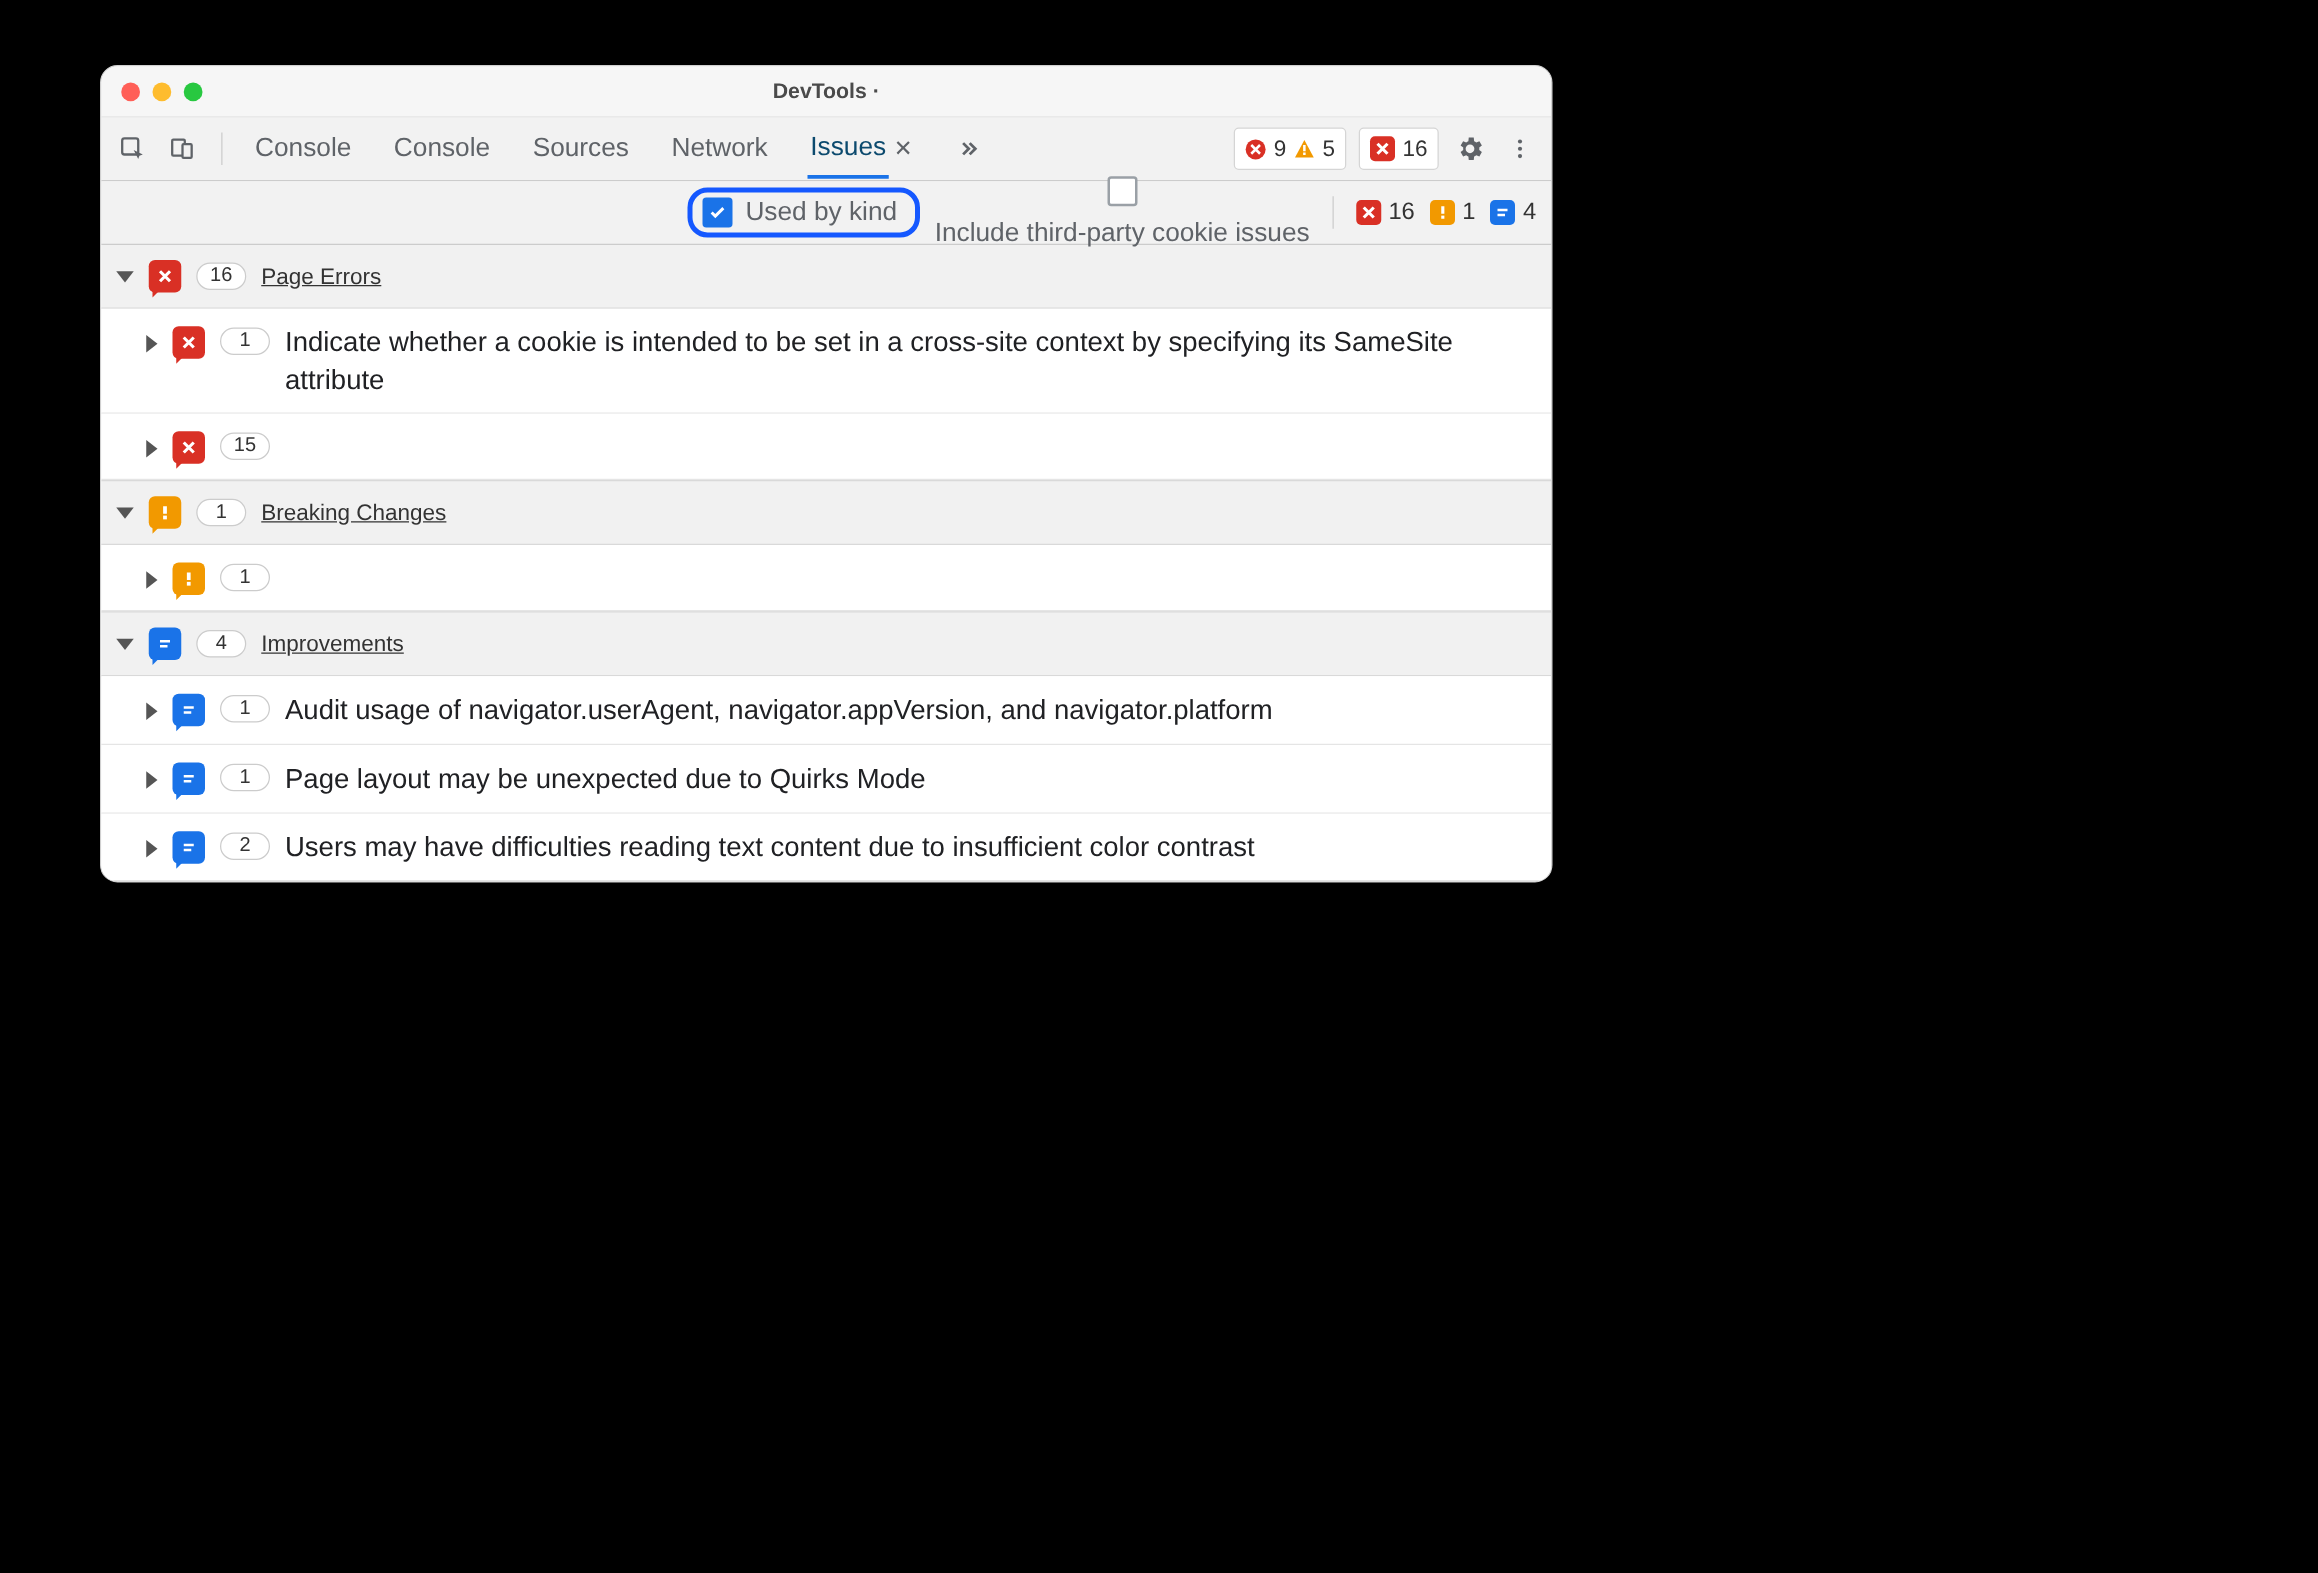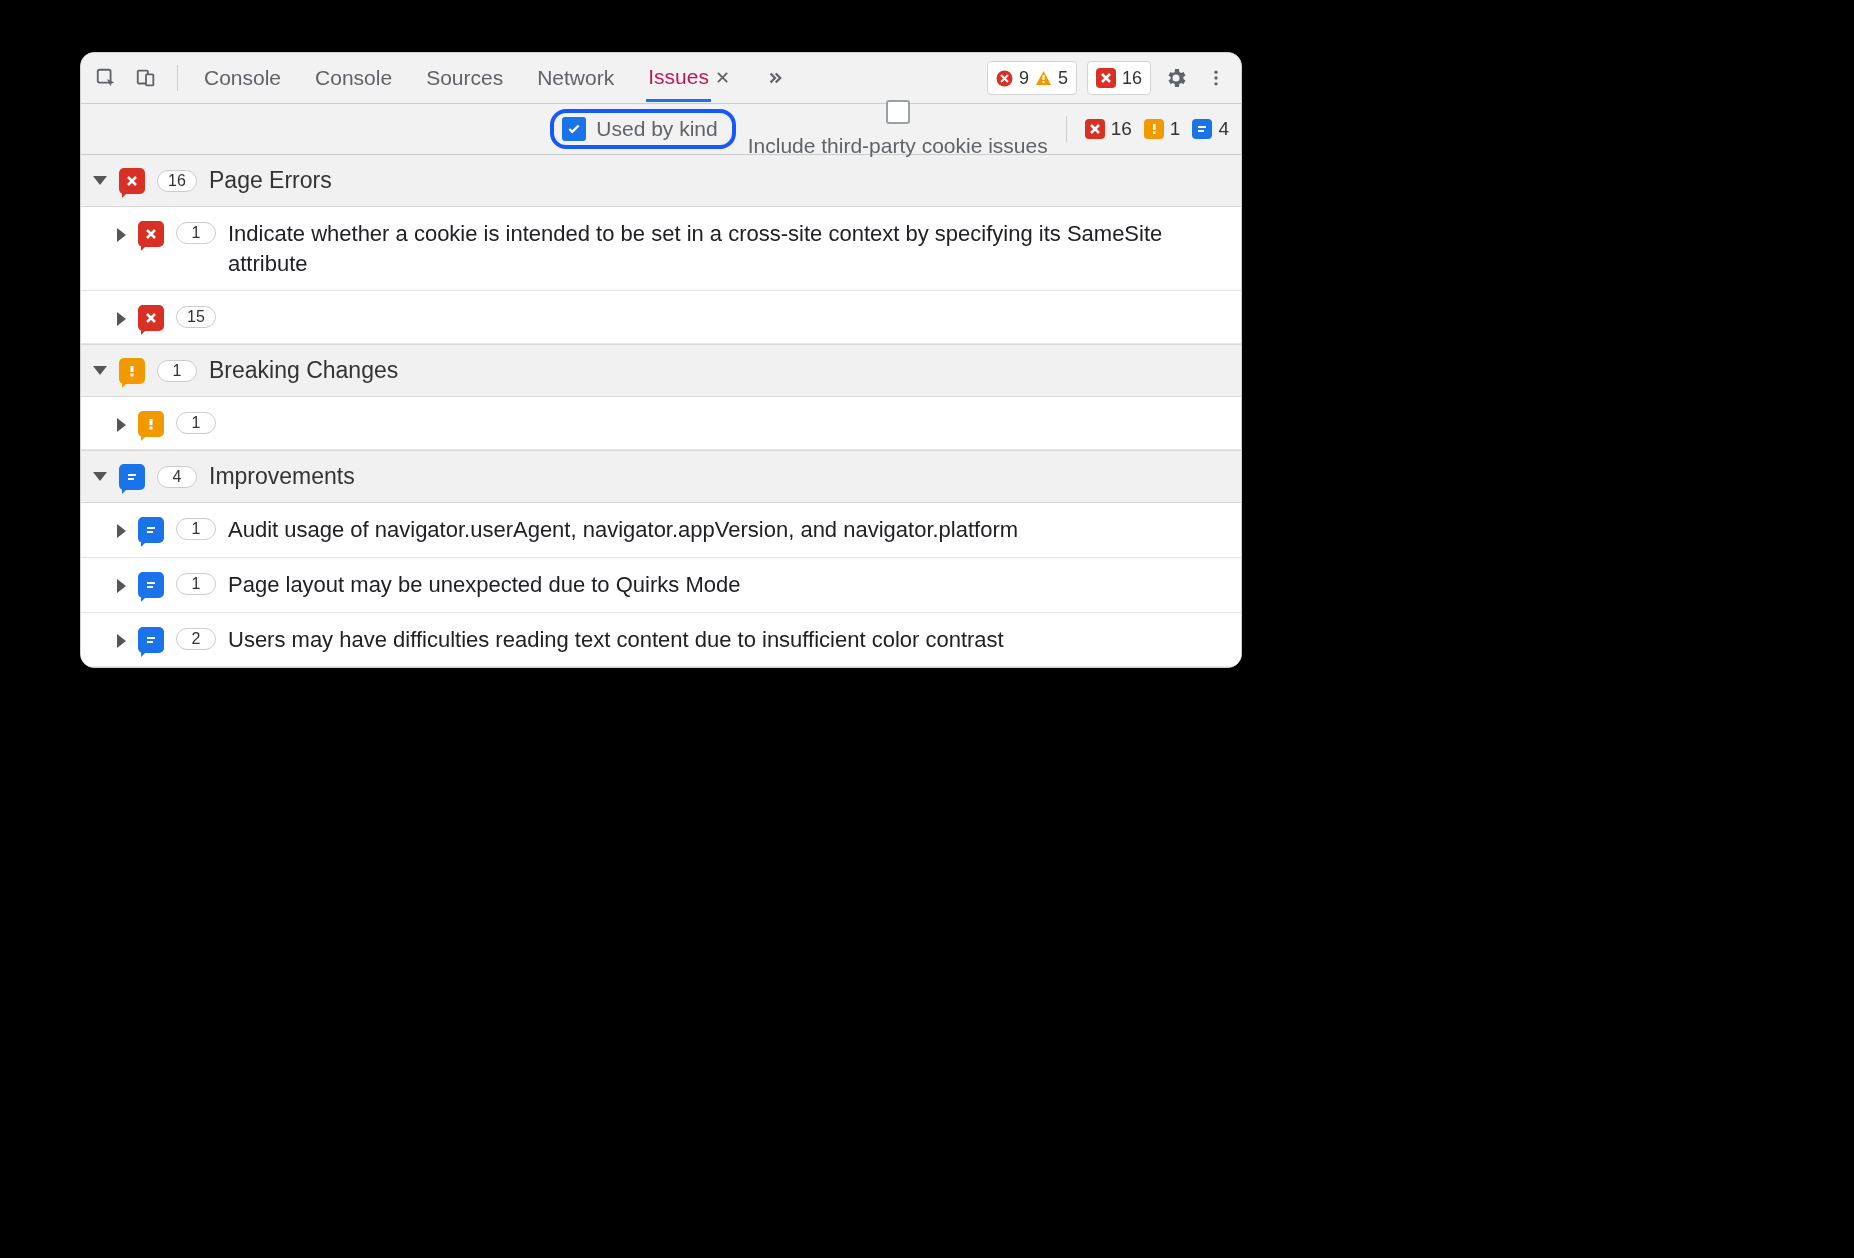--- a/index.html
+++ b/index.html
@@ -40,21 +40,21 @@
     display:flex;
     align-items:center;
     padding:0 10px;
     gap:10px;
     border-bottom:1px solid #ccc;
   }
   .icbtn{ width:30px; height:30px; display:flex; align-items:center; justify-content:center; color:#5a5a5a; }
   .divider{ width:1px; height:26px; background:#ccc; margin:0 6px;}
   .tabs{ display:flex; gap:30px; margin-left:8px; align-items:center;}
   .tab{ font-size:21px; color:#5f6368; padding:10px 2px; cursor:pointer;}
-  .tab.active{ color:#be185d; border-bottom:3px solid #1a73e8; font-weight:400;}
+  .tab.active{ color:#0c4a6e; border-bottom:3px solid #1a73e8; font-weight:400;}
   .tabclose{ font-size:18px; color:#5f6368; margin-left:4px; }
   .spacer{flex:1;}
   .pill{
     display:inline-flex; align-items:center; gap:6px;
     background:#fff; border:1px solid #d5d5d5; border-radius:4px;
     padding:2px 8px; font-size:18px; color:#333; height:28px;
   }
   .pill .ic{display:flex;}
   .toolbelt{ display:flex; gap:10px; align-items:center;}
   .toolbar2{
@@ -88,36 +88,44 @@
   .tri{ width:0;height:0; }
   .tri.down{ border-left:7px solid transparent; border-right:7px solid transparent; border-top:9px solid #555;}
   .tri.right{ border-top:7px solid transparent; border-bottom:7px solid transparent; border-left:9px solid #555;}
   .bubble{ width:26px; height:26px; border-radius:5px; display:flex; align-items:center; justify-content:center; position:relative;}
   .bubble::after{content:""; position:absolute; bottom:-4px; left:3px; border-top:6px solid currentColor; border-right:6px solid transparent;}
   .bubble.red{background:#d93025;color:#d93025;} .bubble.orange{background:#f29900;color:#f29900;} .bubble.blue{background:#1a73e8;color:#1a73e8;}
   .bubble svg{position:relative;z-index:1;}
   .badge{
     background:#fff; border:1px solid #ccc; border-radius:12px; padding:1px 10px; font-size:16px; color:#333; min-width:18px; text-align:center;
   }
-  .ghead{ font-size:23px; color:#333;}
+  .ghead{ font-size:18px; color:#333;text-decoration:underline;}
   .issue{
     display:flex; align-items:flex-start; gap:12px;
     padding:12px 12px 12px 36px; border-bottom:1px solid #e5e5e5; background:#fff;
   }
   .issue .tri{margin-top:9px;}
   .issue .bubble{margin-top:2px; flex-shrink:0;}
   .issue .badge{margin-top:3px; flex-shrink:0;}
   .msg{ font-size:22px; color:#202124; line-height:1.35; flex:1;}
   svg{display:block;}
 </style>
 </head>
 <body>
 
 <div class="window">
 
+  <div class="titlebar">
+    <div class="traffic">
+      <div class="dot red"></div>
+      <div class="dot yellow"></div>
+      <div class="dot green"></div>
+    </div>
+    <div class="title">DevTools ·</div>
+  </div>
 
   <div class="tabstrip">
     <div class="icbtn">
       <svg width="22" height="22" viewBox="0 0 24 24" fill="none" stroke="#5f6368" stroke-width="2">
           <rect x="3" y="3" width="14" height="14" rx="2"></rect>
           <path d="M13 13 l8 4 l-3 1 l-1 3 z" fill="#5f6368" stroke="none"></path>
         </svg>
     </div>
     <div class="icbtn">
       <svg width="22" height="22" viewBox="0 0 24 24" fill="none" stroke="#5f6368" stroke-width="2">

